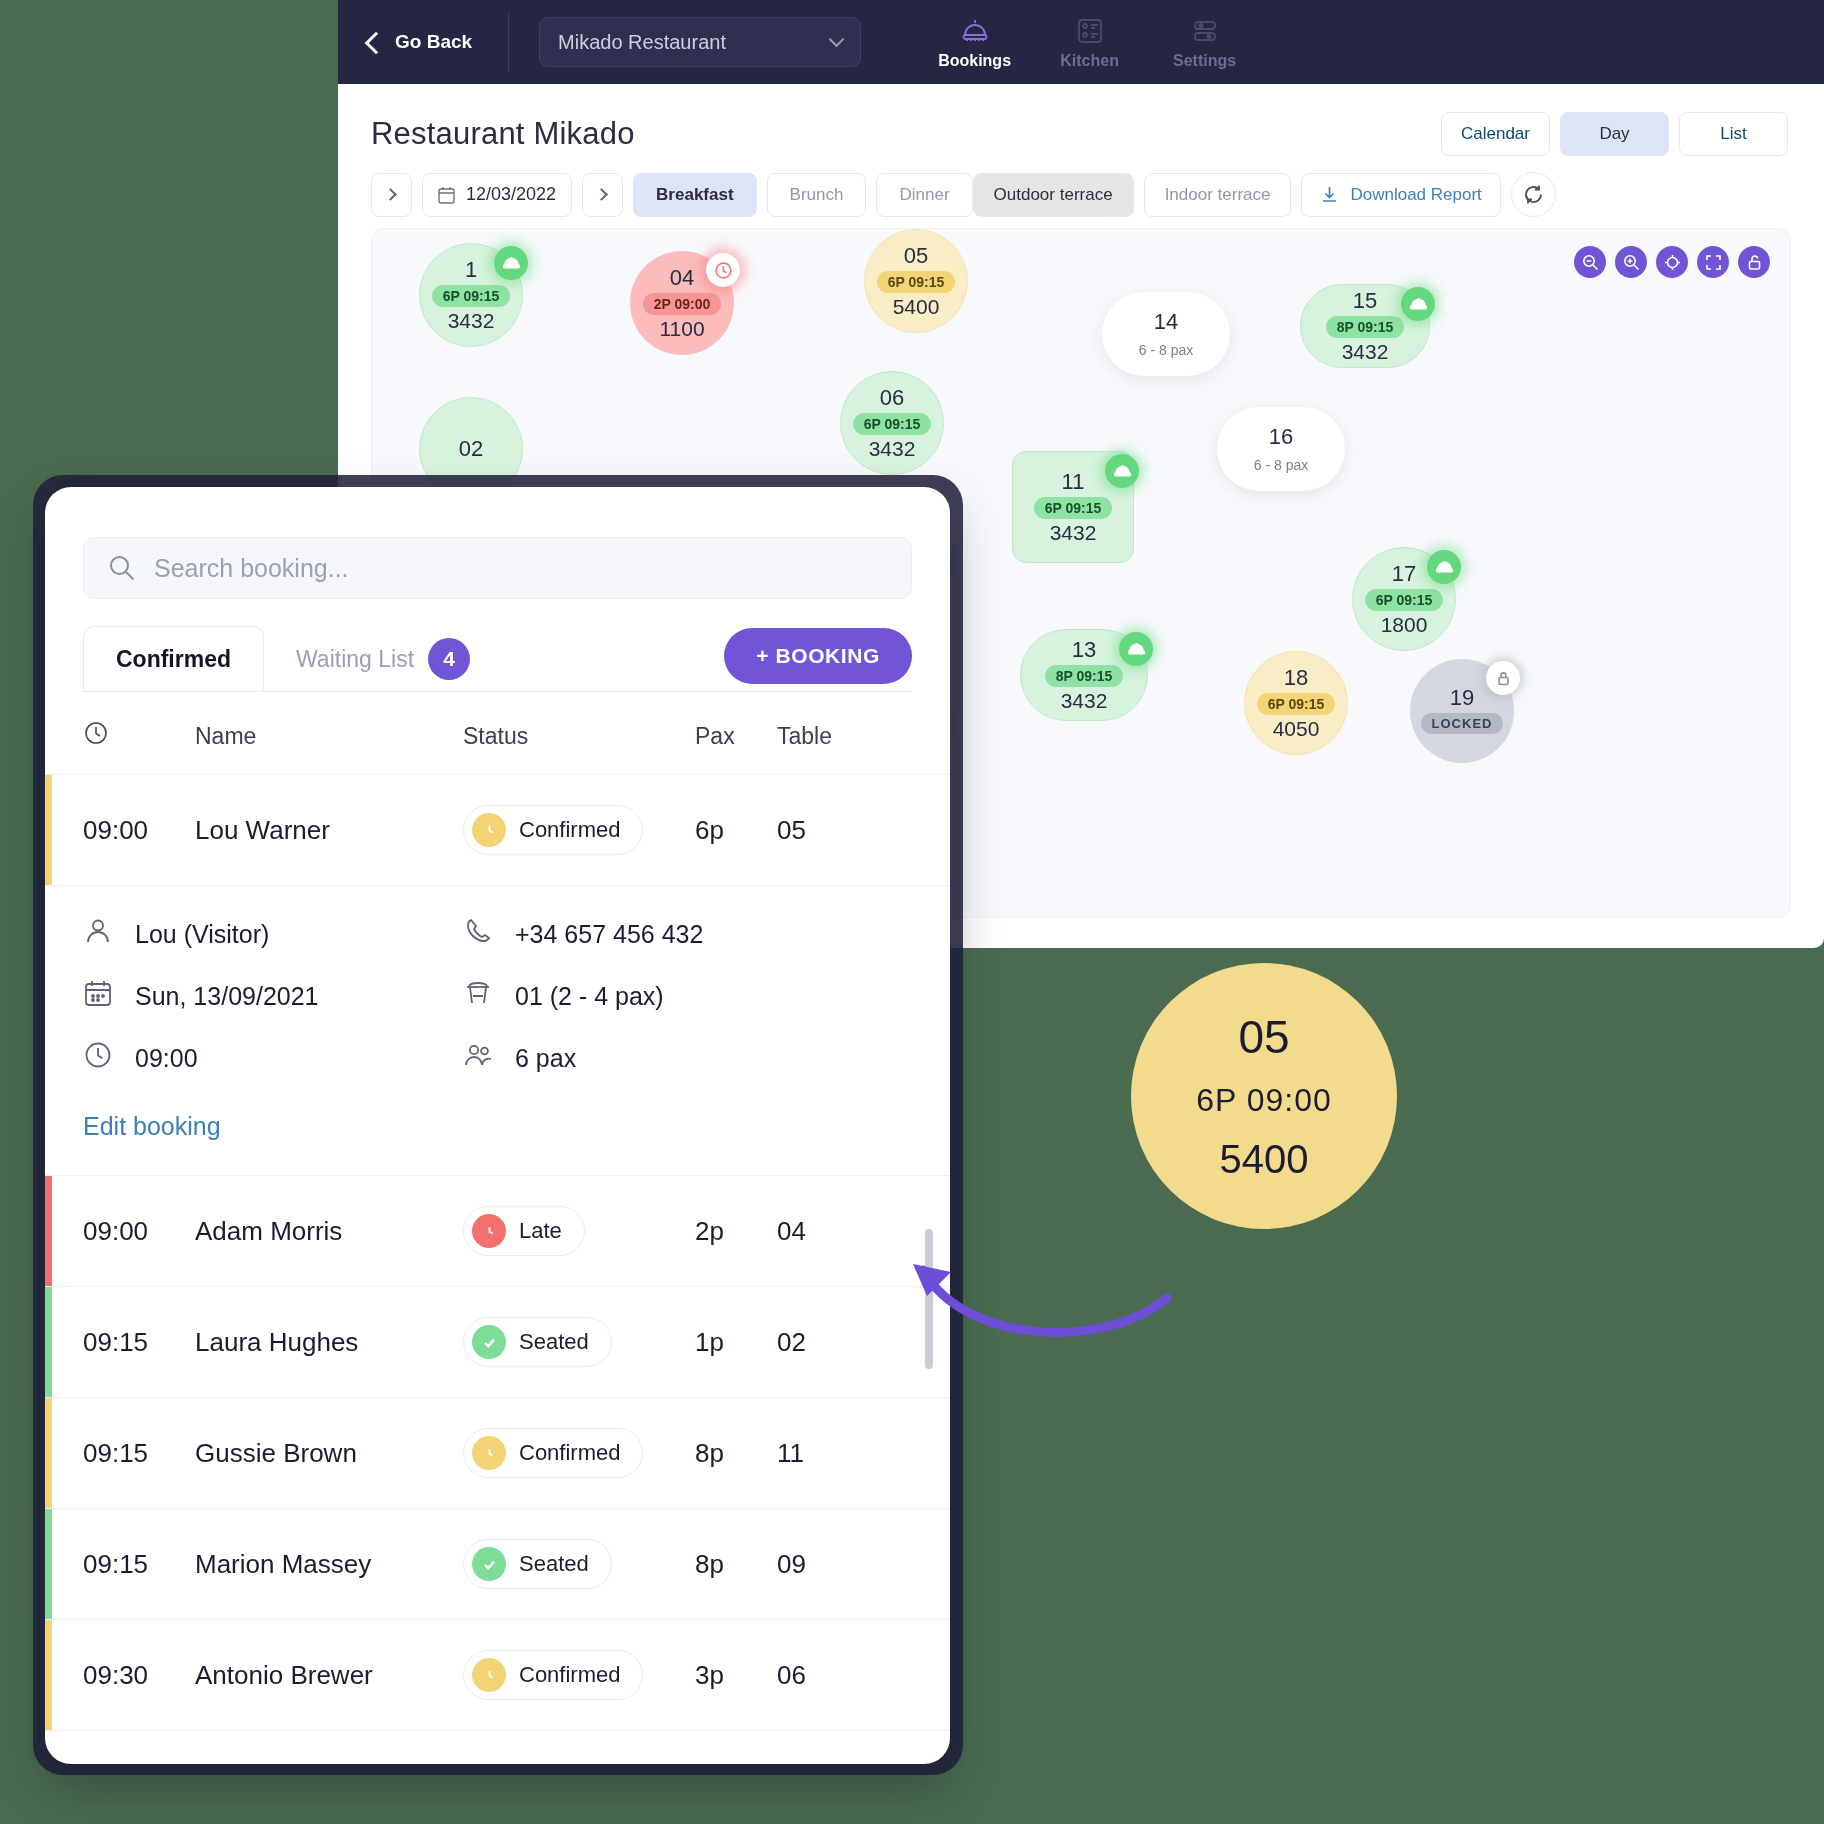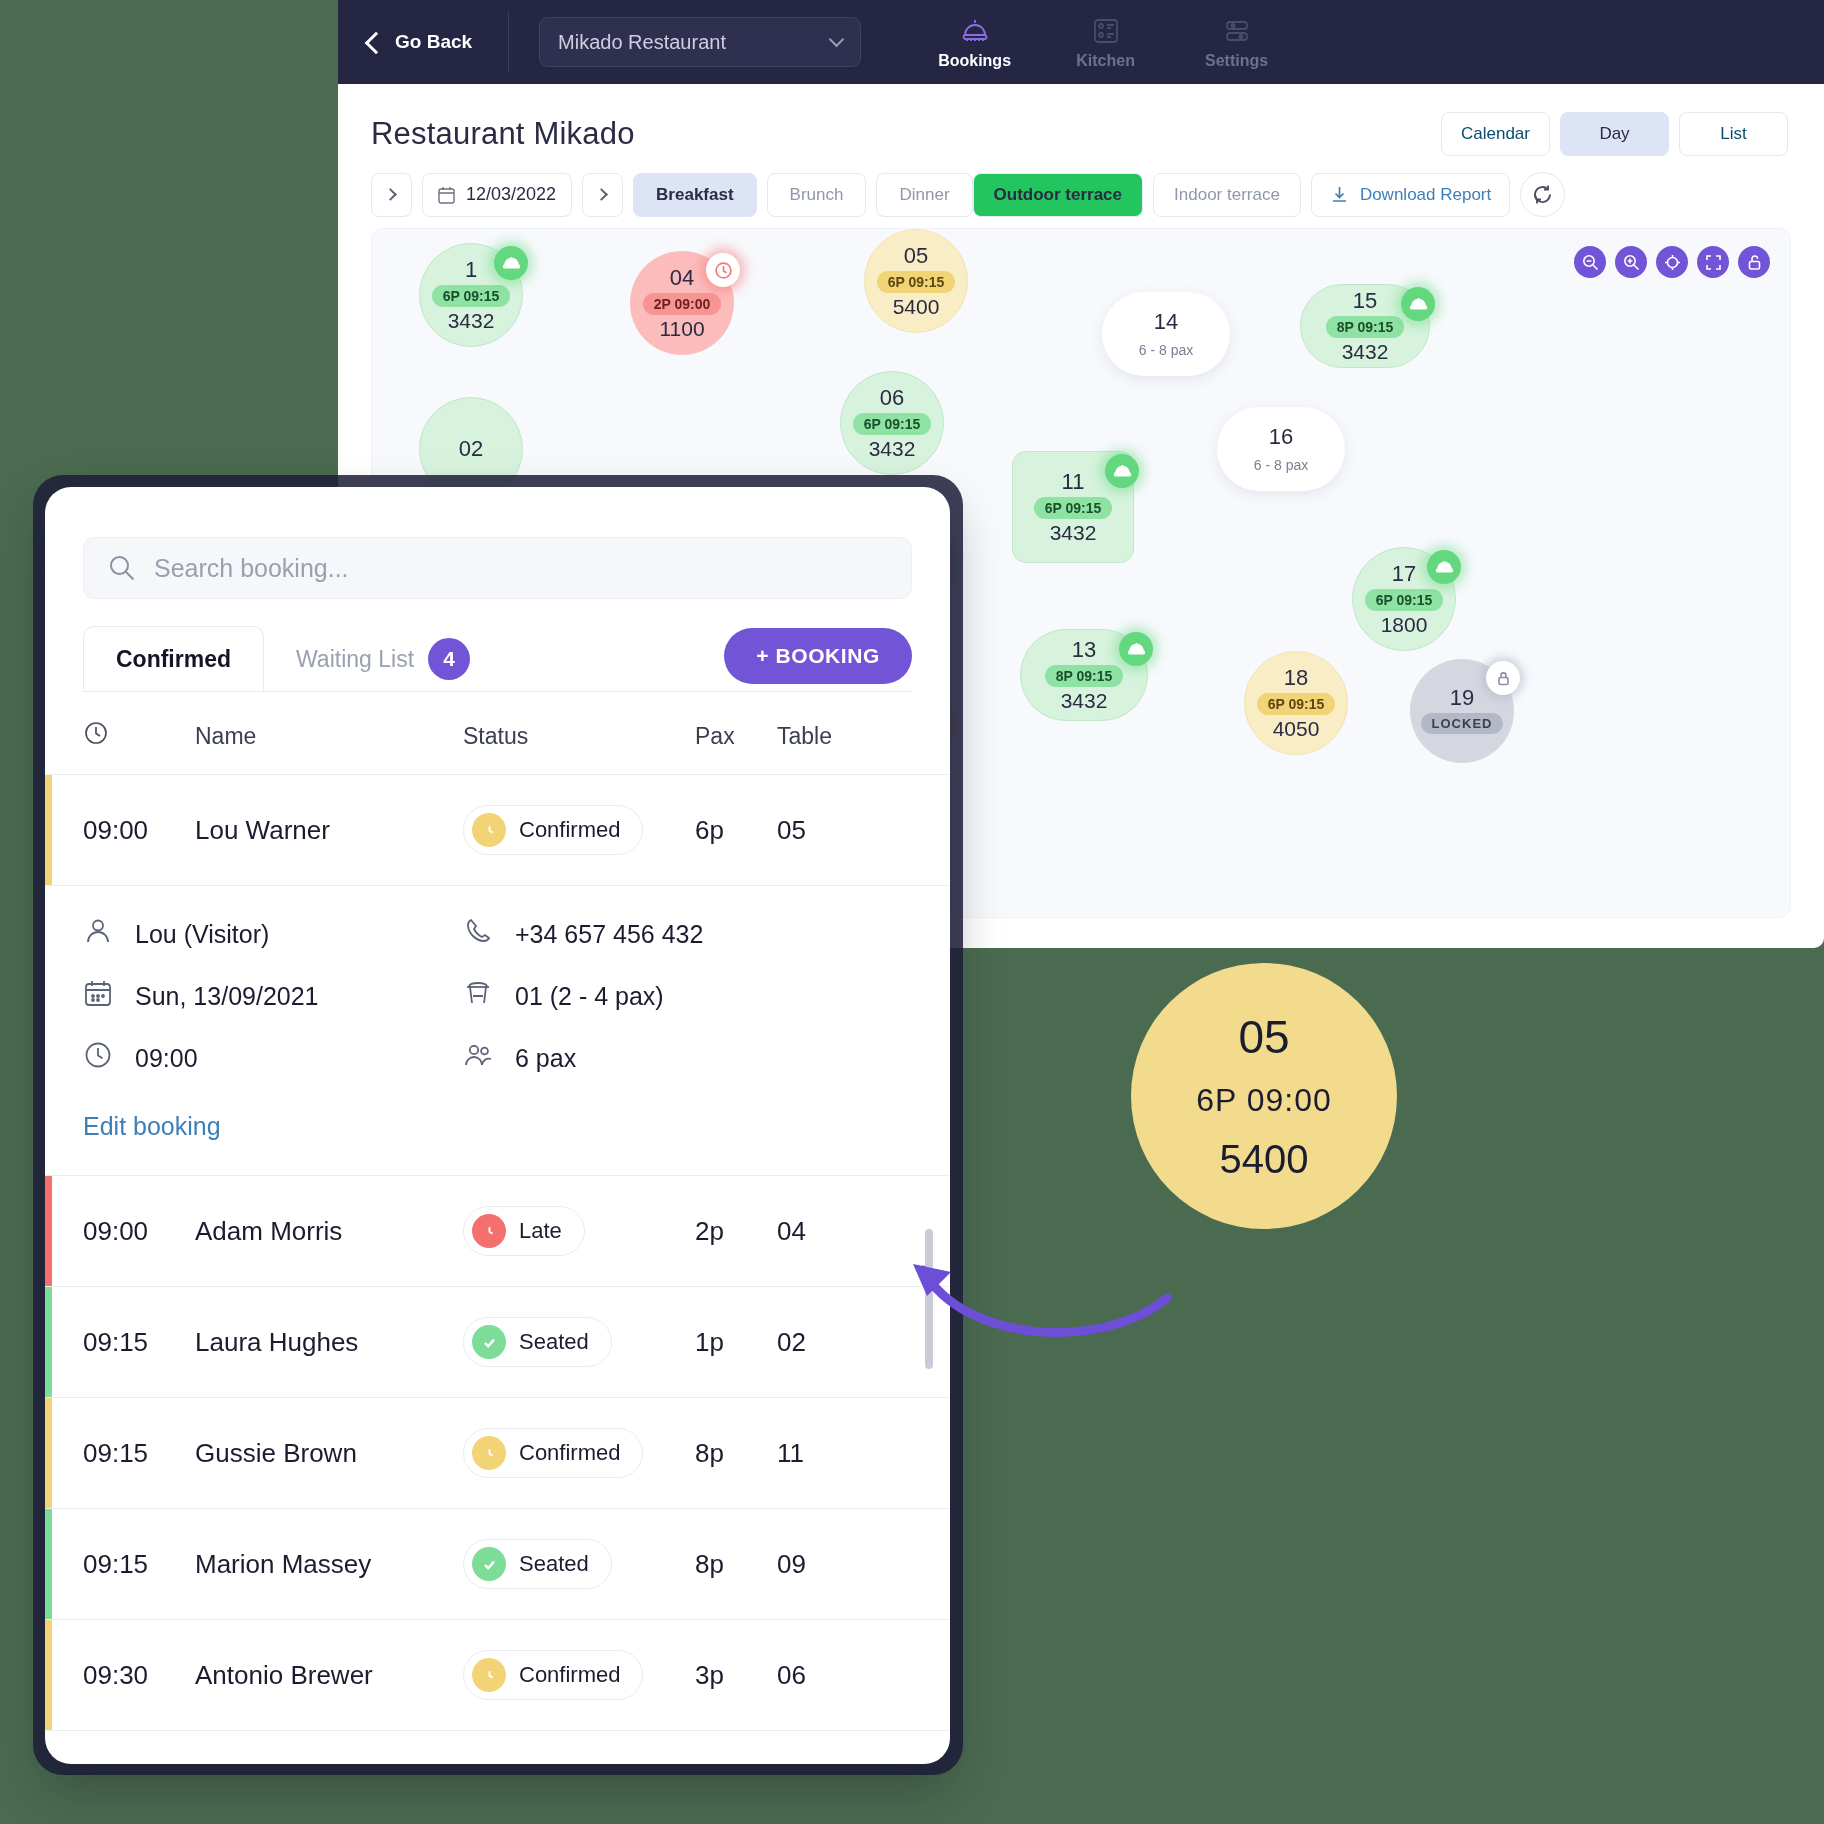--- a/index.html
+++ b/index.html
@@ -26,21 +26,21 @@
     border-bottom: 3px solid #fff; transform: rotate(45deg); margin-top: 1px; }
   .divider-v { width: 1px; height: 60px; background: #3c3c5c; }
   .restsel {
     margin-left: 30px; width: 322px; height: 50px; border-radius: 9px;
     background: #2f2f50; border: 1px solid #41415f; display: flex;
     align-items: center; justify-content: space-between; padding: 0 18px;
     color: #cfcfe0; font-size: 20px;
   }
   .chev-down { width: 11px; height: 11px; border-right: 2px solid #9a9ab5;
     border-bottom: 2px solid #9a9ab5; transform: rotate(45deg); margin-top: -5px; }
-  .navitems { display: flex; gap: 16px; margin-left: 56px; }
+  .navitems { display: flex; gap: 0; margin-left: 56px; }
   .navitem { width: 115px; text-align: center; color: #6e6e8e; font-size: 16px; font-weight: 600; }
   .navitem.active { color: #ffffff; }
   .navitem .ico { height: 34px; display: flex; align-items: center; justify-content: center; margin-bottom: 4px; }
 
   .pagehead { display: flex; align-items: center; justify-content: space-between;
     padding: 28px 36px 10px 33px; }
   .pagetitle { font-size: 31px; color: #2b2b44; letter-spacing: .2px; }
   .viewtoggle { display: flex; gap: 10px; }
   .vbtn { width: 109px; height: 44px; border-radius: 8px; border: 1px solid #e6e8ef;
     background: #fff; color: #0c4a6e; font-size: 17px; display: flex;
@@ -54,21 +54,21 @@
     background: #fff; display: flex; align-items: center; justify-content: center; }
   .arrow-r { width: 9px; height: 9px; border-right: 2px solid #5c6273;
     border-top: 2px solid #5c6273; transform: rotate(45deg); margin-left: -3px; }
   .datebox { height: 44px; border: 1px solid #e6e8ef; border-radius: 8px; background: #fff;
     display: flex; align-items: center; gap: 11px; padding: 0 15px; font-size: 18px; color: #2b2b44; }
   .mealbtn { height: 44px; padding: 0 22px; border: 1px solid #e6e8ef; border-radius: 8px;
     background: #fff; color: #9097a8; font-size: 17px; display: flex; align-items: center; }
   .mealbtn.active { background: #dde4f5; color: #2b2b44; border-color: #dde4f5; font-weight: 600; }
   .areabtn { height: 44px; padding: 0 20px; border: 1px solid #e6e8ef; border-radius: 8px;
     background: #fff; color: #9097a8; font-size: 17px; display: flex; align-items: center; }
-  .areabtn.active { background: #22c55e; color: #2b2b44; border-color: #e4eaf8; font-weight: 700; }
+  .areabtn.active { background: #e5e5e5; color: #2b2b44; border-color: #e4eaf8; font-weight: 400; }
   .dlbtn { height: 44px; padding: 0 18px; border: 1px solid #e6e8ef; border-radius: 8px;
     background: #fff; color: #3f7fb8; font-size: 17px; display: flex; align-items: center; gap: 11px; }
   .refreshbtn { width: 45px; height: 45px; border-radius: 50%; border: 1px solid #e6e8ef;
     background: #fff; display: flex; align-items: center; justify-content: center; }
 
   
   .floor { position: absolute; left: 33px; top: 228px; width: 1420px; height: 690px;
     background: #f7f9fc; border: 1px solid #eef1f6; border-radius: 12px; overflow: hidden; }
   .zoomctl { position: absolute; right: 20px; top: 17px; display: flex; gap: 9px; }
   .zbtn { width: 32px; height: 32px; border-radius: 50%; background: #7255d6;

